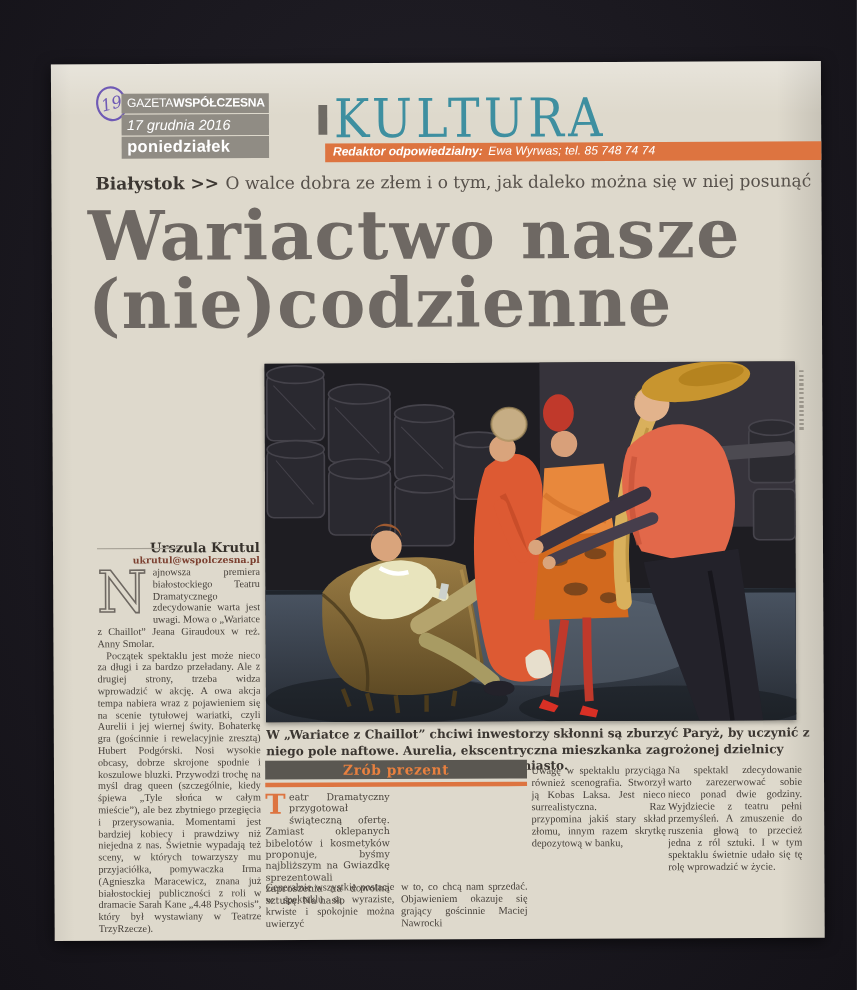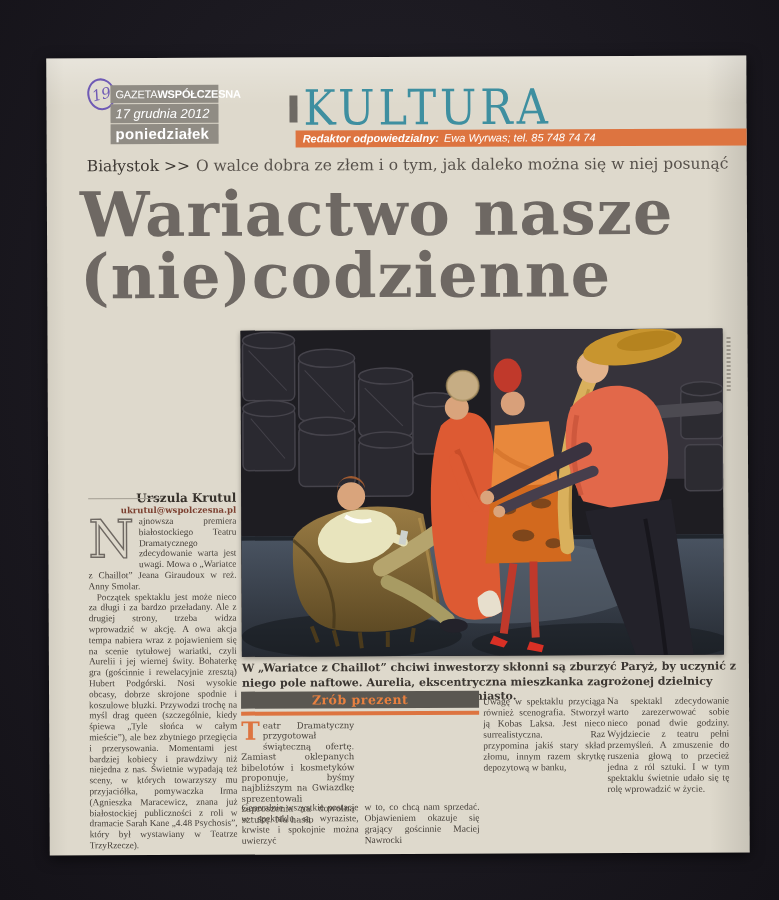--- a/index.html
+++ b/index.html
@@ -20,21 +20,21 @@
   }
   
   .hand-num{
     position:absolute; left:41px; top:20px; width:28px; height:32px;
     border:2px solid #6f5ab5; border-radius:50%;
     transform:rotate(-14deg);
     color:#6f5ab5; font-family:"DejaVu Serif", serif; font-style:italic;
     font-size:15px; display:flex; align-items:center; justify-content:center;
   }
   
-  .mast-block{ position:absolute; left:64px; top:27px; width:108px; }
+  .mast-block{ position:absolute; left:64px; top:27px; width:134px; }
   .mast-row{ background:#908c84; color:#fff; padding:1px 5px; margin-bottom:1px; }
   .mast-row.r1{ height:18px; font-size:11px; letter-spacing:-.2px; line-height:16px; }
   .mast-row.r1 .bold{ font-weight:bold; }
   .mast-row.r2{ height:19px; font-style:italic; font-size:13px; line-height:17px; }
   .mast-row.r3{ height:20px; font-weight:bold; font-size:15px; line-height:18px; letter-spacing:.3px; }
   .mast-square{ position:absolute; left:243px; top:38px; width:8px; height:27px; background:#6e6a64; }
   .kultura{
     position:absolute; left:257px; top:22px;
     font-family:"DejaVu Serif", serif; font-weight:400;
     font-size:45px; letter-spacing:4px; color:#3e8fa0;
@@ -42,21 +42,21 @@
   }
   .editor-bar{
     position:absolute; left:249px; top:73px; width:451px; height:17px;
     background:#dd7440; color:#fff; font-style:italic; font-size:11px;
     line-height:17px; padding:0 7px; white-space:nowrap; overflow:hidden;
   }
   .editor-bar .lbl{ font-weight:bold; margin-right:5px; }
   
   .kicker{ position:absolute; left:40px; top:99px; width:650px;
     font-family:"DejaVu Serif", serif; font-size:15.5px; color:#57514b; white-space:nowrap; }
-  .kicker .loc{ font-weight:normal; color:#3c3732; margin-right:6px;margin-top:40px; }
+  .kicker .loc{ font-weight:bold; color:#3c3732; margin-right:6px;margin-top:40px; }
   
   .headline{
     position:absolute; left:33px; top:126px; width:660px;
     font-family:"DejaVu Serif", serif; font-weight:bold;
     font-size:62px; line-height:62px; color:#6e6863; letter-spacing:1px;
   }
   
   .lead{
     position:absolute; left:40px; top:272px; width:150px;
     font-family:"DejaVu Serif", serif; font-weight:bold;
@@ -116,21 +116,21 @@
 <div class="paper">
 
   <div class="hand-num">
     <span>19</span>
   </div>
 
   <div class="mast-block">
     <div class="mast-row r1">
       <span>GAZETA</span><span class="bold">WSPÓŁCZESNA</span>
     </div>
-    <div class="mast-row r2">17 grudnia 2012</div>
+    <div class="mast-row r2">17 grudnia 2016</div>
     <div class="mast-row r3">poniedziałek</div>
   </div>
   <div class="mast-square"></div>
 
   <div class="kultura">KULTURA</div>
 
   <div class="editor-bar">
     <span class="lbl">Redaktor odpowiedzialny:</span><span>Ewa Wyrwas; tel. 85 748 74 74</span>
   </div>
 

